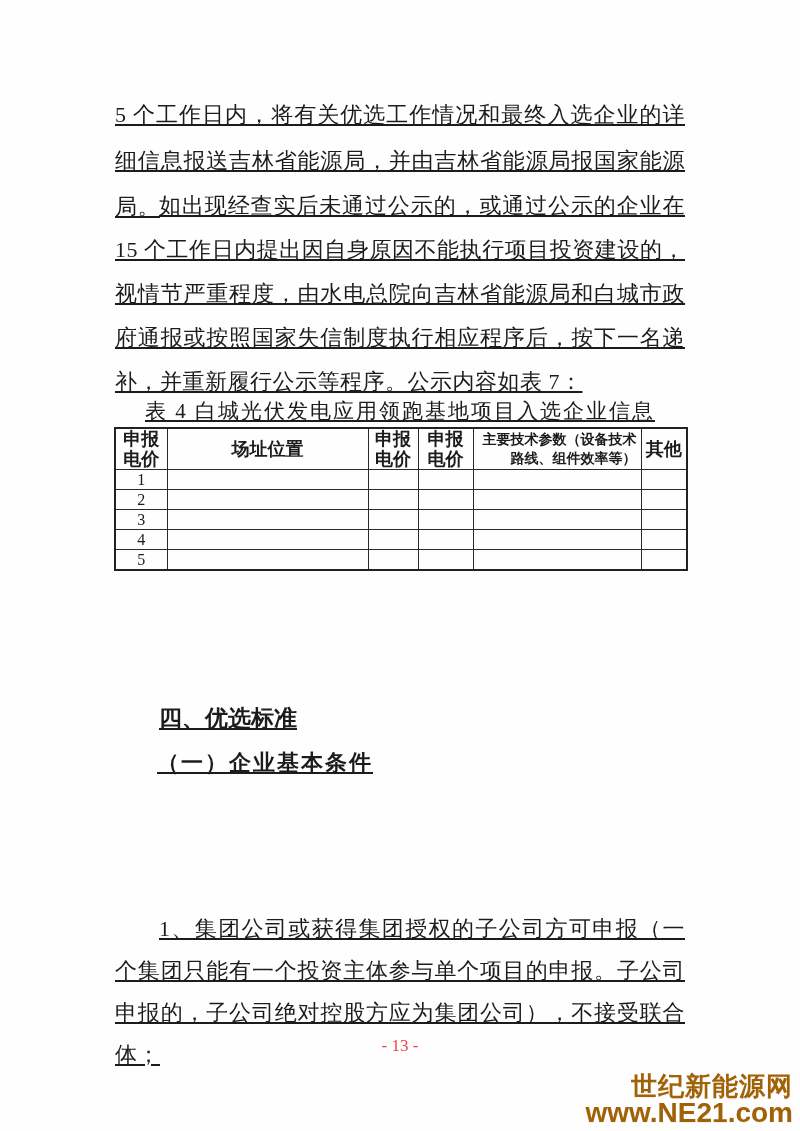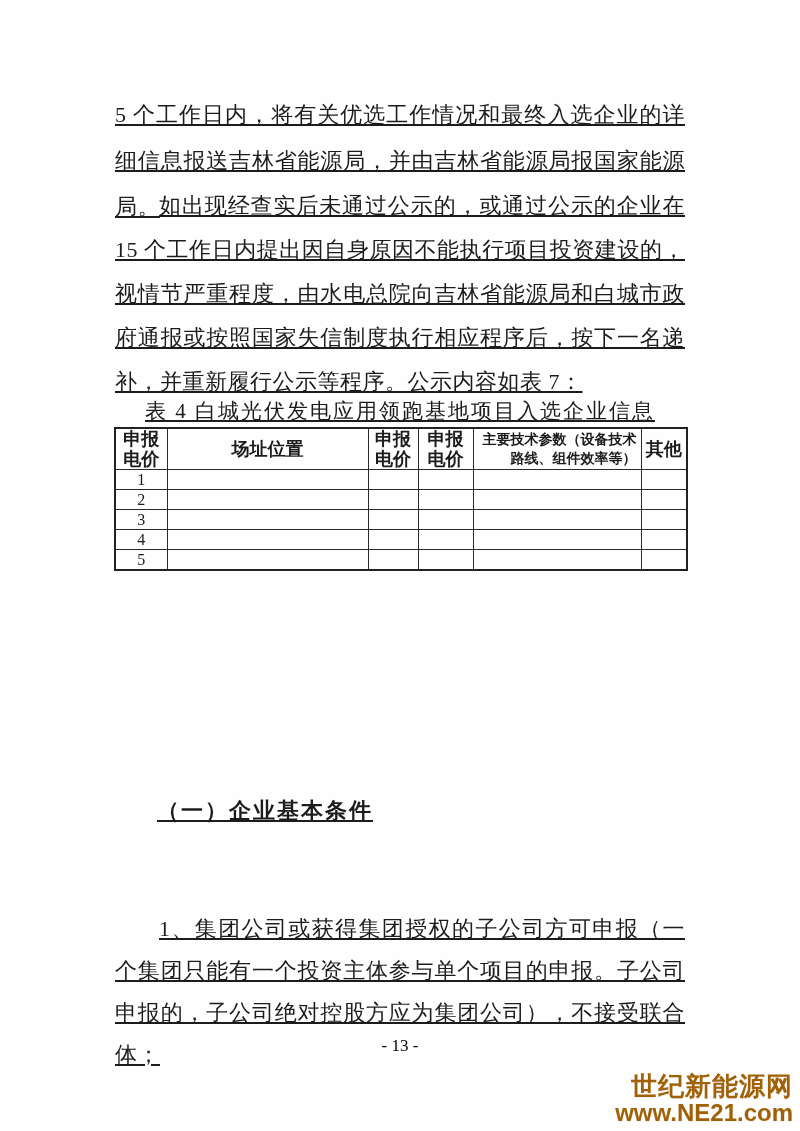--- a/index.html
+++ b/index.html
@@ -78,49 +78,48 @@
     font-size: 23px;
     line-height: 30px;
     padding-left: 44px;
   }
   .sub-heading {
     top: 748px;
     font-size: 22px;
     line-height: 30px;
     letter-spacing: 2px;
     padding-left: 42px;
-    margin-top: 48px;
   }
   .page-number {
     position: absolute;
     left: 0;
     top: 1036px;
     width: 800px;
     text-align: center;
     font-size: 17px;
     line-height: 20px;
-    color: #000000;
+    color: #ef4444;
   }
   .watermark {
     position: absolute;
     right: 7px;
     top: 1072px;
     text-align: right;
     font-family: "Liberation Sans", "DejaVu Sans", sans-serif;
     font-weight: bold;
     color: #a16207;
     text-shadow: 0 1px 0 #f2f2ef;
   }
   .watermark .wm-line1 {
     font-size: 26px;
     line-height: 28px;
     letter-spacing: 1px;
   }
   .watermark .wm-line2 {
-    font-size: 24px;
+    font-size: 28px;
     line-height: 25px;
     text-align: right;
   }
 </style>
 </head>
 <body>
 
 <div class="page">
 
   <p class="block body-par" style="top:92px;">5 个工作日内，将有关优选工作情况和最终入选企业的详细信息报送吉林省能源局，并由吉林省能源局报国家能源局。</p>
@@ -188,20 +187,21 @@
           <td></td>
           <td></td>
           <td></td>
           <td></td>
         </tr>
       </tbody>
     </table>
   </div>
 
 
+  <h3 class="block section-heading">四、优选标准</h3>
 
   <h4 class="block sub-heading">（一）企业基本条件</h4>
 
 
   <p class="block body-par lh42 indent" style="top:908px;">1、集团公司或获得集团授权的子公司方可申报（一个集团只能有一个投资主体参与单个项目的申报。子公司申报的，子公司绝对控股方应为集团公司），不接受联合体；</p>
 
   <div class="page-number">- 13 -</div>
 
   <div class="watermark">
     <div class="wm-line1">世纪新能源网</div>

